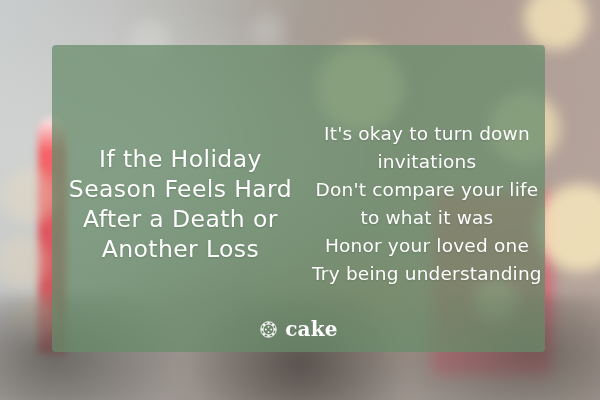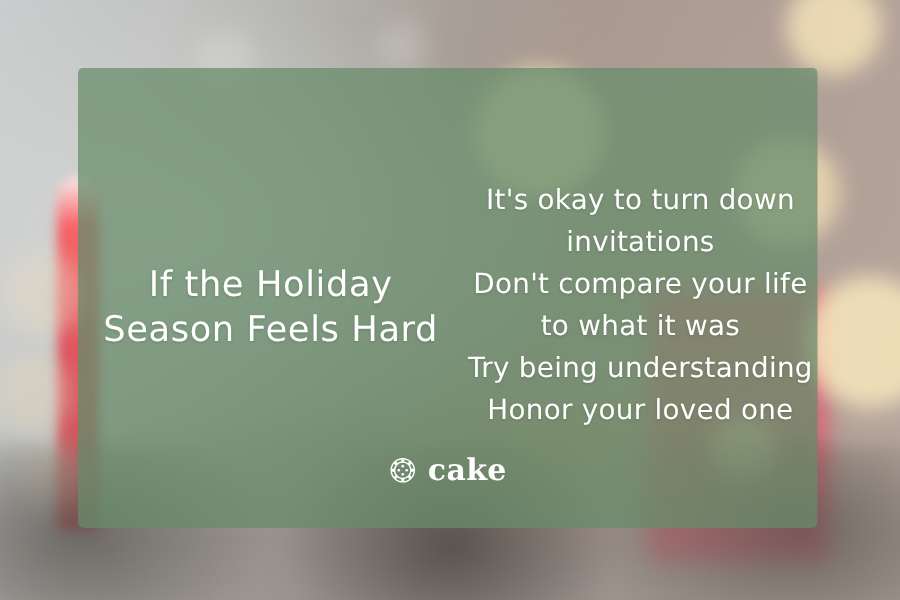--- a/index.html
+++ b/index.html
@@ -137,21 +137,21 @@
     letter-spacing: 0.2px;
     text-shadow: 0 1px 2px rgba(50,70,52,0.25);
   }
   .body-list .bline { display: block; }
 
   
   .logo {
     position: absolute;
     left: 0;
     right: 0;
-    top: 258px;
+    top: 274px;
     display: flex;
     align-items: center;
     justify-content: center;
     gap: 7px;
   }
   .logo-mark {
     width: 19px;
     height: 19px;
     display: block;
   }
@@ -186,27 +186,28 @@
       <div class="bokeh" style="left: 130px; top: 20px; width: 40px; height: 40px; background: rgb(228, 230, 226); opacity: 0.3;"></div>
       <div class="bokeh" style="left: 251px; top: 13px; width: 34px; height: 34px; background: rgb(226, 228, 224); opacity: 0.26;"></div>
     </div>
   <div class="bg-bottom"></div>
 
   <div class="card">
     <div class="card-inner">
 
       <div class="title">
         <span class="tline">If the Holiday Season Feels Hard</span>
+        <span class="tline">After a Death or Another Loss</span>
       </div>
 
       <div class="body-list">
         <span class="bline">It's okay to turn down invitations</span>
         <span class="bline">Don't compare your life to what it was</span>
+        <span class="bline">Honor your loved one</span>
         <span class="bline">Try being understanding</span>
-        <span class="bline">Honor your loved one</span>
       </div>
 
       <div class="logo">
         <svg class="logo-mark" viewBox="0 0 32 32">
           <g fill="none" stroke="#ffffff" stroke-width="1.6">
             <circle cx="16" cy="16" r="13"></circle>
             <circle cx="16" cy="16" r="9.2"></circle>
           </g>
           <g fill="#ffffff">
             <circle cx="16" cy="5.2" r="1.9"></circle>

